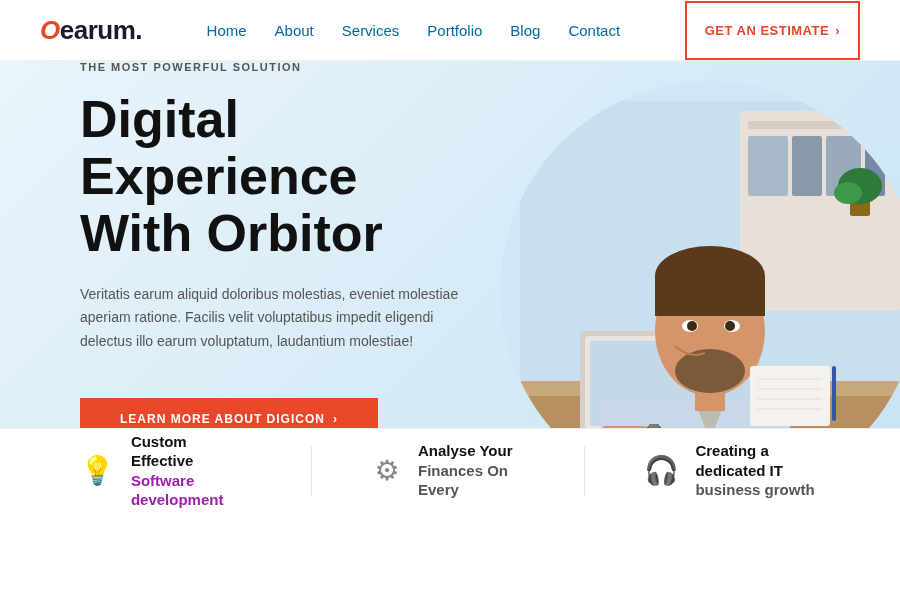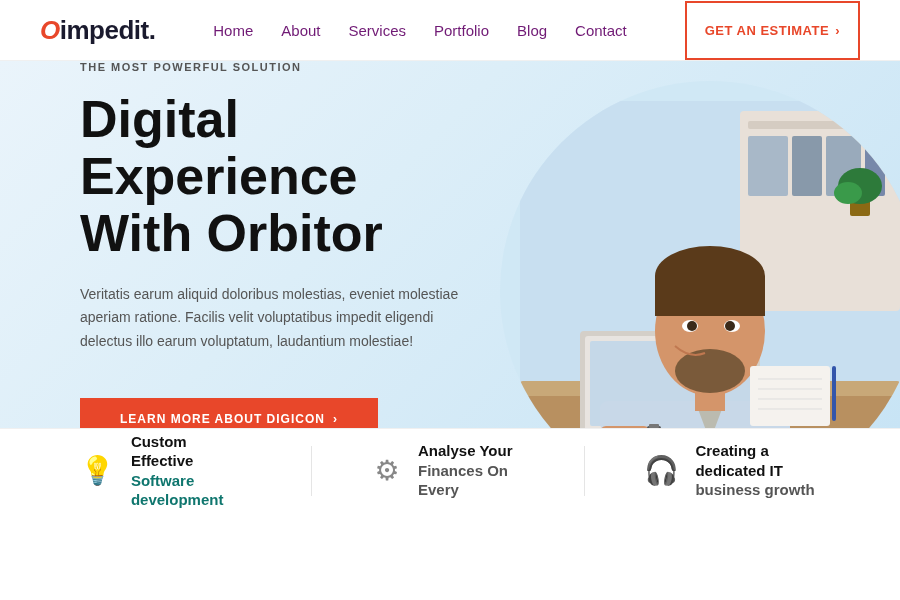--- a/index.html
+++ b/index.html
@@ -29,21 +29,21 @@
       color: #e8472a;
       font-style: italic;
     }
     nav {
       display: flex;
       gap: 28px;
       align-items: center;
     }
     nav a {
       text-decoration: none;
-      color: #701a75;
+      color: #0369a1;
       font-size: 15px;
       font-weight: 500;
     }
     .btn-estimate {
       border: 2px solid #e8472a;
       color: #e8472a;
       background: transparent;
       padding: 20px 18px;
       font-size: 13px;
       font-weight: 600;
@@ -172,21 +172,21 @@
       height: 50px;
       background: #e5e5e5;
     }
   </style>
 </head>
 <body>
 
 <header>
   <div class="logo">
     <span class="logo-o">O</span>
-      <span>impedit.</span>
+      <span>earum.</span>
   </div>
 
   <nav>
 
   <a href="#">Home</a>
       <a href="#">About</a>
       <a href="#">Services</a>
       <a href="#">Portfolio</a>
       <a href="#">Blog</a>
       <a href="#">Contact</a>
@@ -278,21 +278,21 @@
         <rect x="312" y="265" width="4" height="55" fill="#3355aa" rx="2"></rect>
       </svg>
     </div>
   </div>
 </section>
 
 <div class="features-bar">
 
 <div class="feature-item">
       <div class="feature-icon">💡</div>
-      <div class="feature-text">Custom Effective<br><span style="color:#0f766e;font-weight:600">Software development</span></div>
+      <div class="feature-text">Custom Effective<br><span style="color:#a21caf;font-weight:600">Software development</span></div>
     </div>
     <div class="feature-divider"></div>
     <div class="feature-item">
       <div class="feature-icon">⚙</div>
       <div class="feature-text">Analyse Your<br><span style="color:#555;font-weight:600">Finances On Every</span></div>
     </div>
     <div class="feature-divider"></div>
     <div class="feature-item">
       <div class="feature-icon">🎧</div>
       <div class="feature-text">Creating a dedicated IT<br><span style="color:#555;font-weight:600">business growth</span></div>

